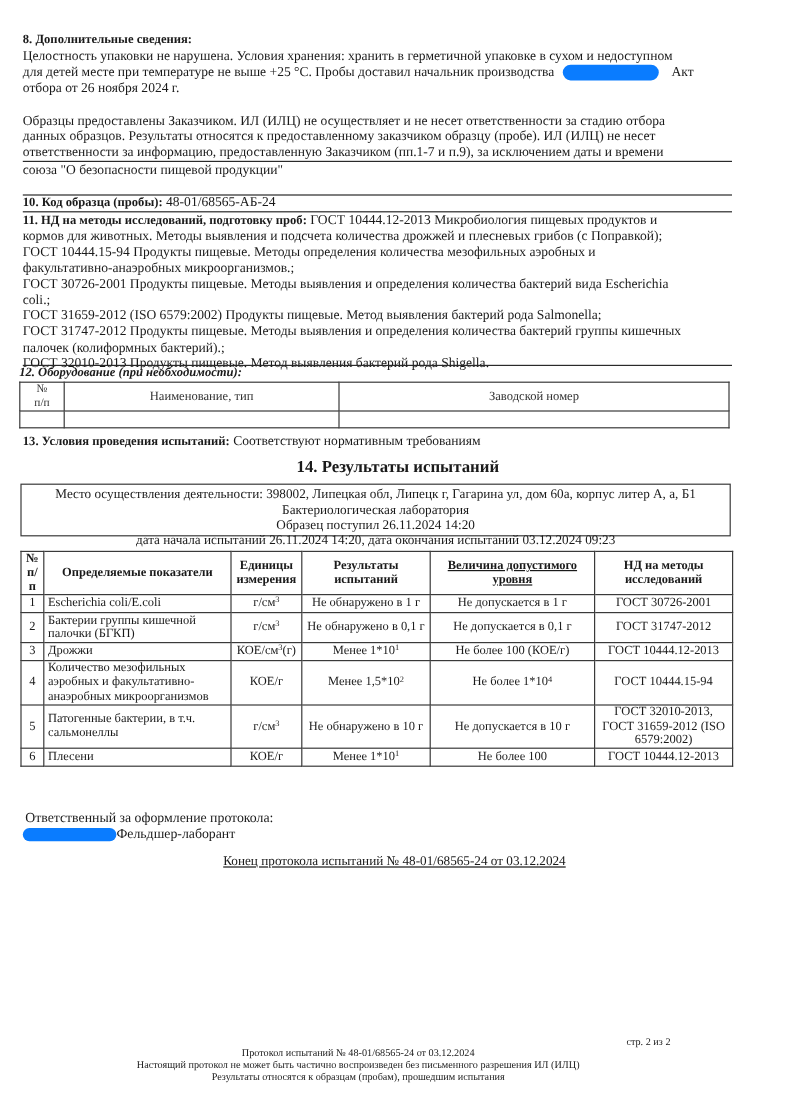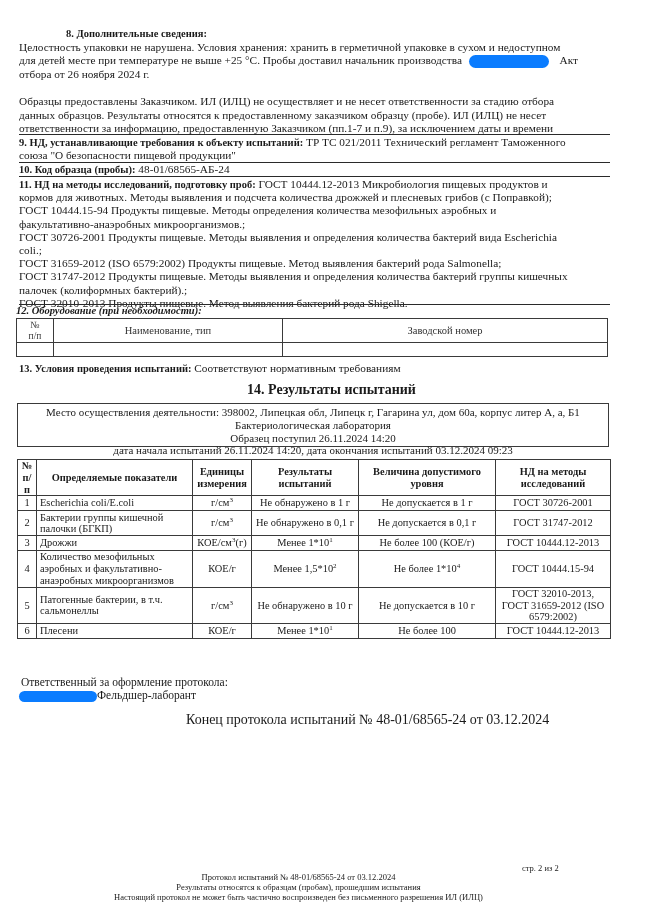--- a/index.html
+++ b/index.html
@@ -17,38 +17,37 @@
   #res-table td { font-size:10.4px; line-height:11.8px; }
   #res-table .num { text-align:center; width:12px; }
   #res-table .c { text-align:center; }
   #res-table .hd { font-weight:bold; text-align:center; font-size:10.4px; }
   sup { font-size:7px; vertical-align:top; position:relative; top:-2px; }
   .center { text-align:center; }
 </style>
 </head>
 <body>
 
-<div class="abs t b" style="left:19px;top:27px;font-size:10.5px;margin-left:47px;">8. Дополнительные сведения:</div>
+<div class="abs t b" style="left:19px;top:27px;font-size:10.5px;">8. Дополнительные сведения:</div>
 <div class="abs t" style="left:19px;top:41px;">
   <div>Целостность упаковки не нарушена. Условия хранения:  хранить в герметичной упаковке в сухом и недоступном</div>
   <div>
     <span>для детей месте при температуре не выше +25 °С. Пробы доставил начальник производства</span>
     <span class="redact" style="width: 80px; height: 13px; margin: 0px 8px 0px 4px; background: rgb(10, 124, 255);"></span>
     <span>Акт</span>
   </div>
   <div>отбора от 26 ноября 2024 г.</div>
   <div style="margin-top:14px;">Образцы предоставлены Заказчиком. ИЛ (ИЛЦ) не осуществляет и не несет ответственности за стадию отбора</div>
   <div>данных образцов. Результаты относятся к предоставленному заказчиком образцу (пробе). ИЛ (ИЛЦ) не несет</div>
   <div>ответственности за информацию, предоставленную Заказчиком (пп.1-7 и п.9), за исключением даты и времени</div>
 </div>
 
 <div class="hrule" style="left:19px;top:134px;width:591px;"></div>
 
 <div class="abs t" style="left:19px;top:136px;">
-  <div><span class="hdr-b">9. НД, устанавливающие требования к объекту испытаний:</span><span> ТР ТС 021/2011 Технический регламент Таможенного</span></div>
   <div>союза "О безопасности пищевой продукции"</div>
 </div>
 
 <div class="hrule" style="left:19px;top:162px;width:591px;"></div>
 
 <div class="abs t" style="left:19px;top:163px;">
   <span class="hdr-b">10. Код образца (пробы):</span><span> 48-01/68565-АБ-24</span>
 </div>
 
 <div class="hrule" style="left:19px;top:176px;width:591px;"></div>
@@ -109,21 +108,21 @@
         </td>
     <td class="hd" style="width:149px;">Определяемые показатели</td>
     <td class="hd" style="width:52px;">
           <div>Единицы</div>
           <div>измерения</div>
         </td>
     <td class="hd" style="width:100px;">
           <div>Результаты</div>
           <div>испытаний</div>
         </td>
-    <td class="hd" style="width:130px;">
+    <td class="hd" style="width:130px;text-decoration:underline;">
           <div>Величина допустимого</div>
           <div>уровня</div>
         </td>
     <td class="hd">
           <div>НД на методы</div>
           <div>исследований</div>
         </td>
   </tr>
   </tbody>
     <tbody id="res-body">
@@ -176,20 +175,20 @@
         <td class="c">ГОСТ 10444.12-2013</td>
       </tr>
     </tbody>
 </table>
 
 <div class="abs t" style="left:21px;top:676px;font-size:11.5px;">Ответственный за оформление протокола:</div>
 <div class="abs t" style="left:19px;top:689px;font-size:11.5px;">
   <span class="redact" style="width: 78px; height: 11px; background: rgb(10, 124, 255);"></span><span>Фельдшер-лаборант</span>
 </div>
 
-<div class="abs" style="left:186px;top:712px;font-size:14px;">Конец протокола испытаний № 48-01/68565-24 от 03.12.2024</div>
+<div class="abs" style="left:186px;top:712px;font-size:11px;text-decoration:underline;">Конец протокола испытаний № 48-01/68565-24 от 03.12.2024</div>
 
 <div class="abs" style="left:522px;top:863px;font-size:8.5px;">стр. 2 из 2</div>
 <div class="abs center" style="left:0;width:597px;top:872px;font-size:8.5px;line-height:10px;">
   <div>Протокол испытаний № 48-01/68565-24 от 03.12.2024</div>
+  <div>Настоящий протокол не может быть частично воспроизведен без письменного разрешения ИЛ (ИЛЦ)</div>
   <div>Результаты относятся к образцам (пробам), прошедшим испытания</div>
-  <div>Настоящий протокол не может быть частично воспроизведен без письменного разрешения ИЛ (ИЛЦ)</div>
 </div>
 
 </body></html>

